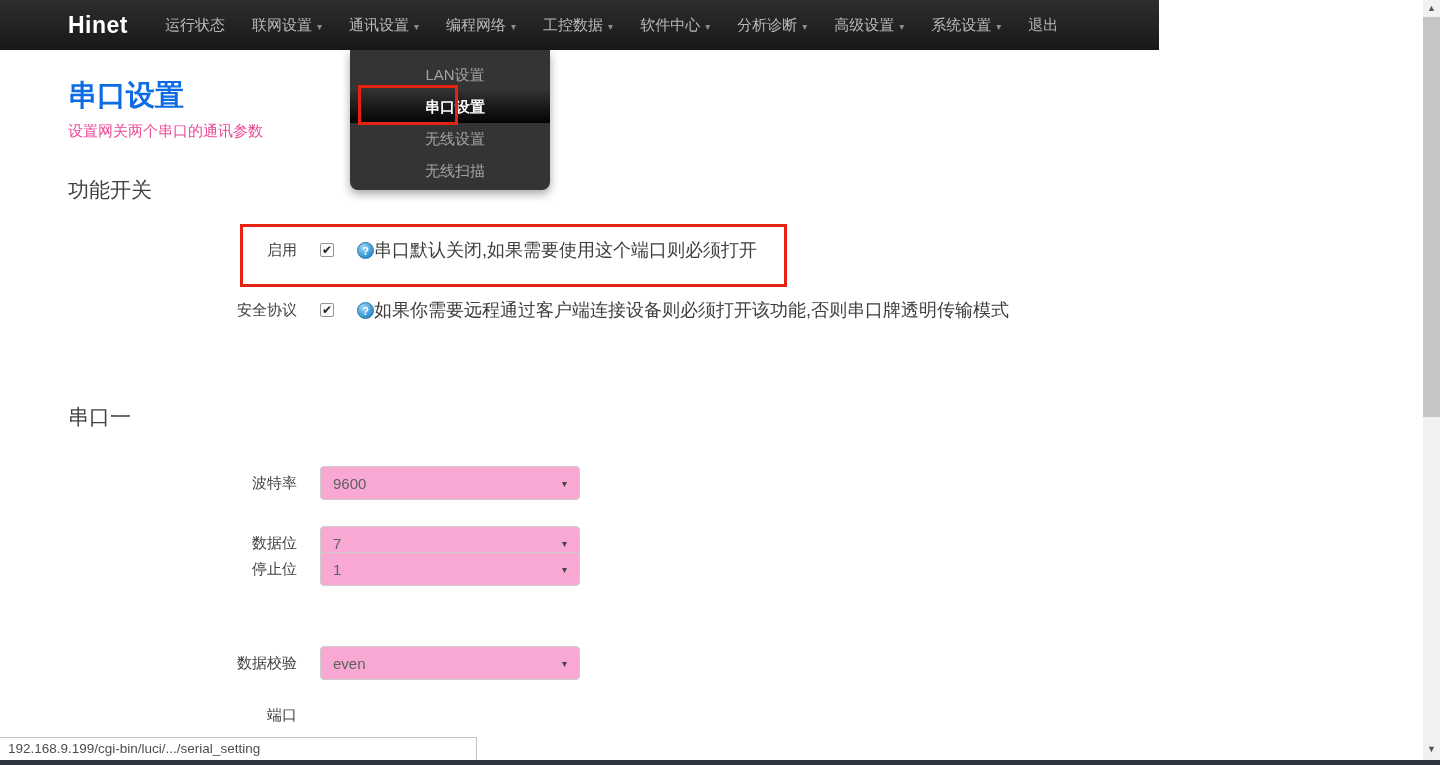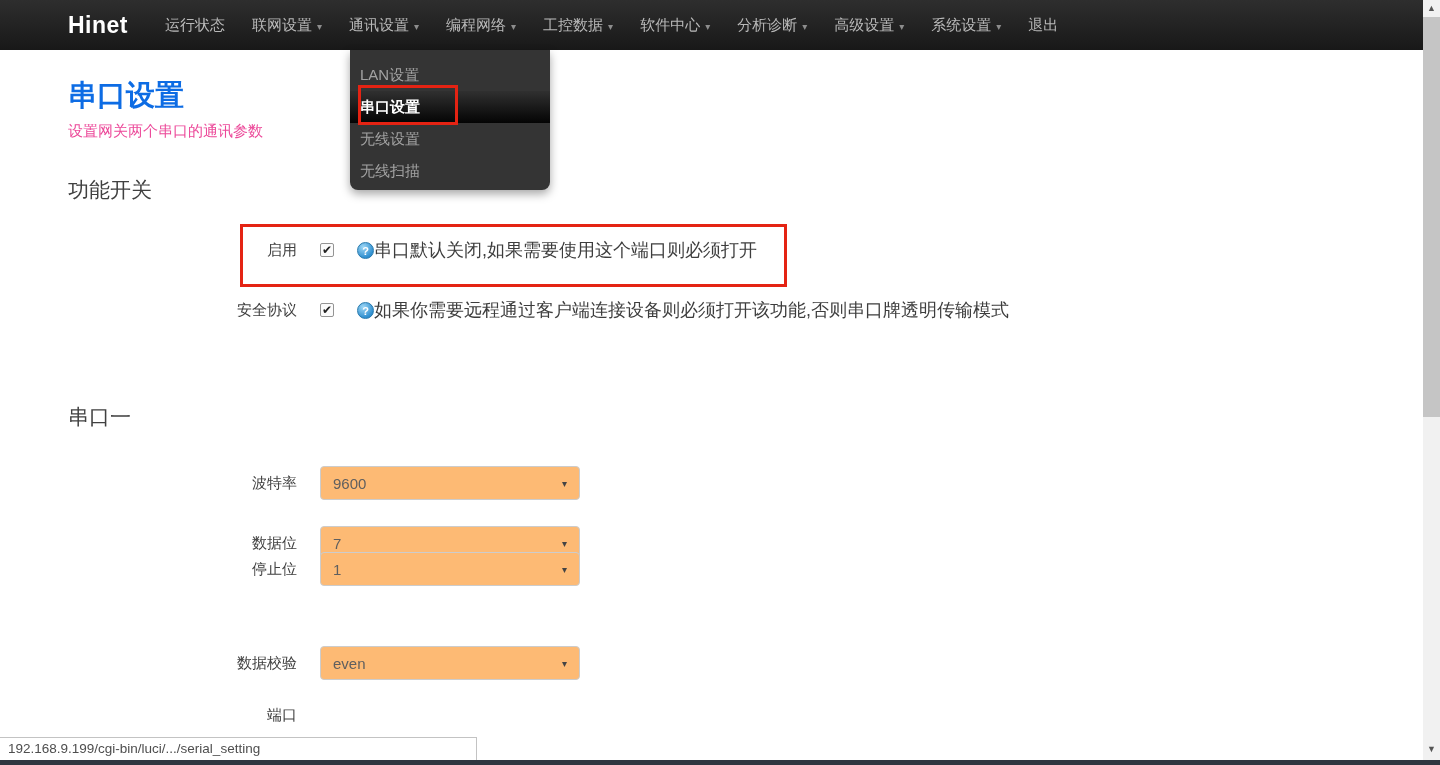--- a/index.html
+++ b/index.html
@@ -2,37 +2,37 @@
 <html><head>
 <meta charset="utf-8">
 <style>
   * { margin:0; padding:0; box-sizing:border-box; }
   html,body { background:#fff; }
   body { font-family:"Liberation Sans","DejaVu Sans",sans-serif; }
   .screen { position:relative; width:1440px; height:765px; background:#fff; overflow:hidden; }
 
   
   .navbar {
-    position:absolute; left:0; top:0; width:1423px; height:50px;
+    position:absolute; left:0; top:0; width:1159px; height:50px;
     background:linear-gradient(#2e2e2e,#181818);
     display:flex; align-items:center;
   }
   .brand { margin-left:68px; color:#ffffff; font-size:23px; font-weight:bold; letter-spacing:.5px; cursor:pointer; }
   .nav-list { display:flex; align-items:center; margin-left:37px; gap:27px; }
   .nav-item { display:flex; align-items:center; gap:5px; color:#b9b9b9; font-size:15px; cursor:pointer; white-space:nowrap; }
   .nav-item .caret { color:#8d8d8d; font-size:10px; padding-top:2px; }
 
   
   .dropdown {
     position:absolute; left:350px; top:50px; width:200px; height:140px;
     background:#343434; border-radius:0 0 8px 8px;
     box-shadow:0 4px 10px rgba(0,0,0,.35);
     z-index:20; padding-top:9px;
   }
-  .dd-item { height:32px; line-height:32px; padding-left:10px; color:#a2a2a2; font-size:15px; cursor:pointer; }
+  .dd-item { height:32px; line-height:32px; padding-left:10px; color:#a2a2a2; font-size:15px; cursor:pointer;text-align:center; }
   .dd-item.active {
     background:linear-gradient(#303030,#040404);
     color:#ffffff; font-weight:bold; position:relative;
   }
   .dd-redbox {
     position:absolute; left:8px; top:-6px; width:100px; height:40px;
     border:3px solid #e42313; pointer-events:none;
   }
 
   
@@ -57,21 +57,21 @@
     text-align:center; line-height:16px; flex:none;
   }
   .help-text { margin-left:0; font-size:18px; color:#3d3d3d; white-space:nowrap; }
 
   .annotation-box {
     position:absolute; left:240px; top:224px; width:547px; height:63px;
     border:3px solid #e42313; z-index:15; pointer-events:none;
   }
 
   .select {
-    margin-left:23px; width:260px; height:34px; background:#fdba74;
+    margin-left:23px; width:260px; height:34px; background:#f9a8d4;
     border:1px solid #cccccc; border-radius:4px;
     display:flex; align-items:center; justify-content:space-between;
     padding:0 12px; cursor:pointer;
   }
   .select-value { font-size:15px; color:#5f5f5f; }
   .select-caret { font-size:10px; color:#444; }
   .text-input {
     margin-left:23px; width:260px; height:34px; background:#fff;
     border:1px solid #cccccc; border-radius:4px; padding:0 11px;
     font-size:15px; color:#5f5f5f; font-family:inherit; outline:none;

